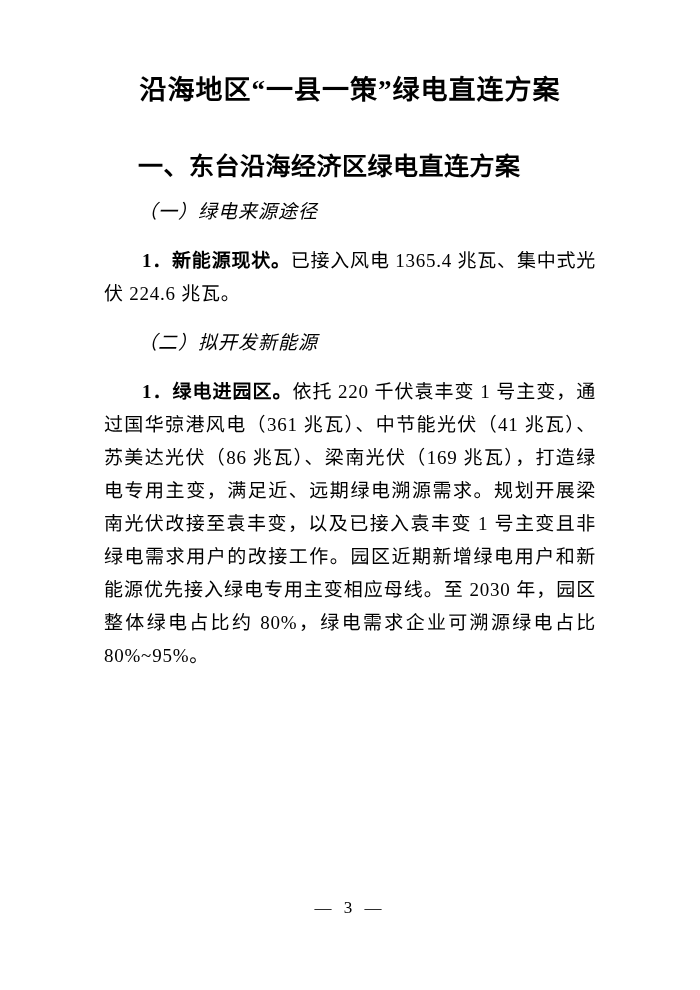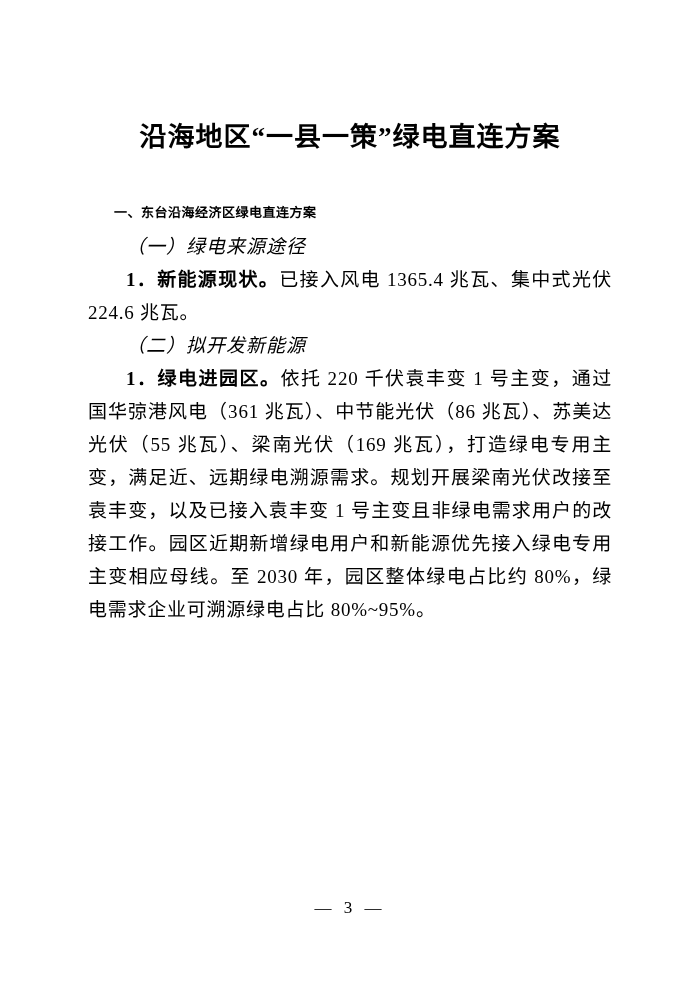--- a/index.html
+++ b/index.html
@@ -12,52 +12,52 @@
     height: 990px;
     position: relative;
     color: #000000;
     font-family: "Liberation Serif", "DejaVu Serif", serif;
     overflow: hidden;
   }
   .doc {
     box-sizing: border-box;
     width: 700px;
     height: 990px;
-    padding: 119px 88px 0 88px;
+    padding: 72px 88px 0 88px;
     position: relative;
   }
   .title {
     margin: 0 0 42px 0;
     text-align: center;
     font-size: 27px;
     line-height: 36px;
     font-weight: bold;
     letter-spacing: 1px;
     font-family: "Liberation Serif", "DejaVu Serif", serif;
   }
   .sec-heading {
     margin: 0;
-    font-family: Liberation Mono, monospace;
+    font-family: Liberation Serif, serif;
     font-weight: bold;
-    font-size: 13px;
+    font-size: 25px;
     line-height: 33px;
     text-indent: 2em;
     letter-spacing: 0.5px;
   }
   .sub-heading {
-    margin: 0;
+    margin: 12px;
     font-size: 19px;
     line-height: 33px;
     text-indent: 2em;
     font-style: italic; 
     font-weight: normal;
     letter-spacing: 1px;
   }
   p.body-para {
-    margin: 0;
+    margin: 16px;
     font-size: 19px;
     line-height: 33px;
     text-indent: 2em;
     text-align: justify;
     letter-spacing: 0.04em;
   }
   p.body-para .lead {
     font-weight: bold;
   }
   .page-footer {
@@ -80,19 +80,19 @@
 
   <h2 class="sec-heading">一、东台沿海经济区绿电直连方案</h2>
 
   <h3 class="sub-heading">（一）绿电来源途径</h3>
 
   <p class="body-para"><span class="lead">1．新能源现状。</span><span>已接入风电 1365.4 兆瓦、集中式光伏 224.6 兆瓦。</span></p>
 
 
   <h3 class="sub-heading">（二）拟开发新能源</h3>
 
-  <p class="body-para"><span class="lead">1．绿电进园区。</span><span>依托 220 千伏袁丰变 1 号主变，通过国华弶港风电（361 兆瓦）、中节能光伏（86 兆瓦）、苏美达光伏（55 兆瓦）、梁南光伏（169 兆瓦），打造绿电专用主变，满足近、远期绿电溯源需求。规划开展梁南光伏改接至袁丰变，以及已接入袁丰变 1 号主变且非绿电需求用户的改接工作。园区近期新增绿电用户和新能源优先接入绿电专用主变相应母线。至 2030 年，园区整体绿电占比约 80%，绿电需求企业可溯源绿电占比 80%~95%。</span></p>
+  <p class="body-para"><span class="lead">1．绿电进园区。</span><span>依托 220 千伏袁丰变 1 号主变，通过国华弶港风电（361 兆瓦）、中节能光伏（41 兆瓦）、苏美达光伏（86 兆瓦）、梁南光伏（169 兆瓦），打造绿电专用主变，满足近、远期绿电溯源需求。规划开展梁南光伏改接至袁丰变，以及已接入袁丰变 1 号主变且非绿电需求用户的改接工作。园区近期新增绿电用户和新能源优先接入绿电专用主变相应母线。至 2030 年，园区整体绿电占比约 80%，绿电需求企业可溯源绿电占比 80%~95%。</span></p>
 
 
 
   <div class="page-footer">— 3 —</div>
 
 </div>
 
 </body></html>

